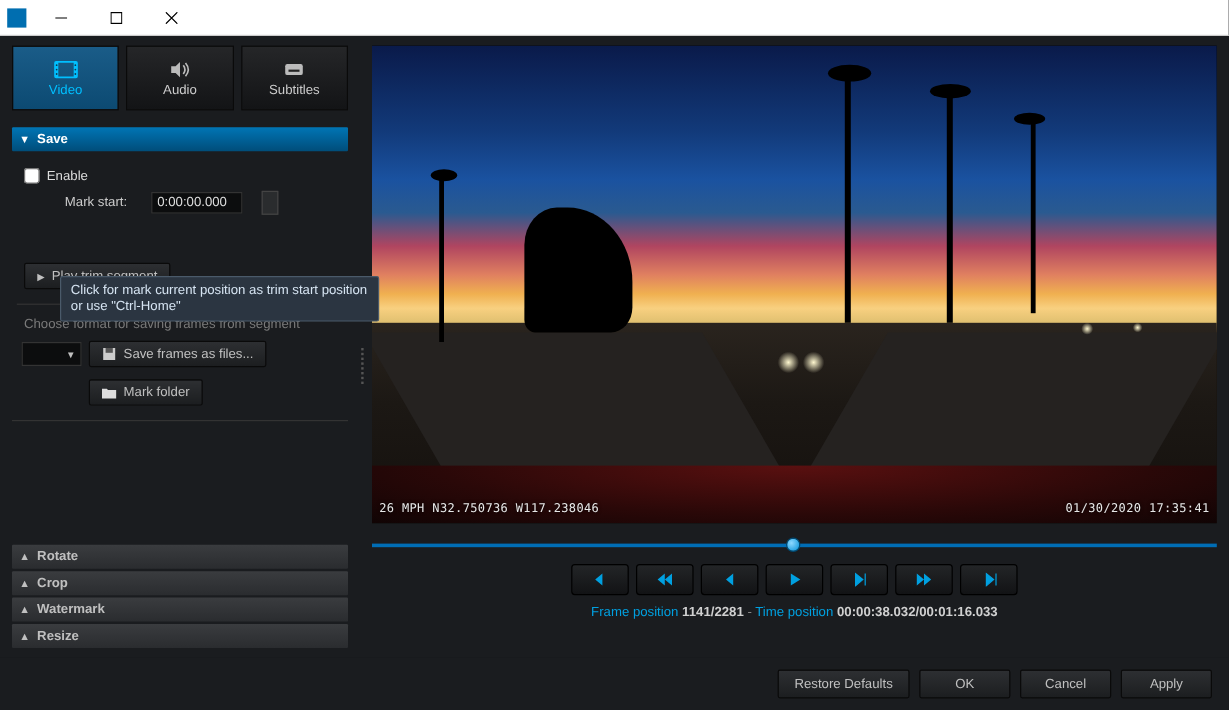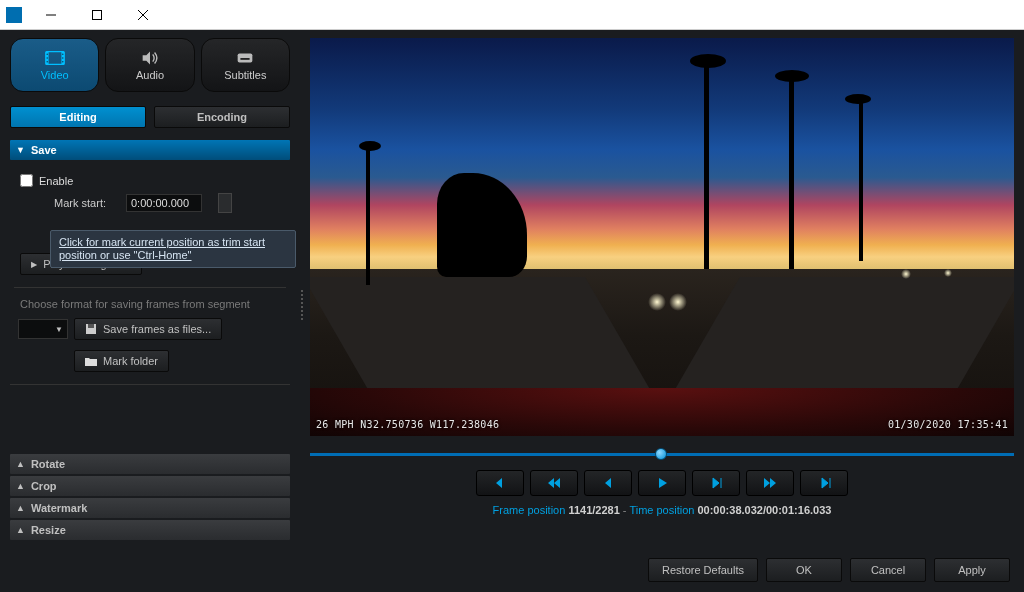--- a/index.html
+++ b/index.html
@@ -61,21 +61,21 @@
   .cat-tabs {
     display: flex;
     gap: 6px;
     margin-bottom: 8px;
   }
   .cat-tab {
     flex: 1;
     height: 54px;
     background: linear-gradient(to bottom, #252628, #131416);
     border: 1px solid #0a0a0a;
-    border-radius: 13px;
+    border-radius: 0;
     display: flex;
     flex-direction: column;
     align-items: center;
     justify-content: center;
     gap: 2px;
     color: #ccc;
     font-size: 11px;
     cursor: pointer;
   }
   .cat-tab.active {
@@ -173,25 +173,24 @@
   }
   
   .tooltip {
     position: absolute;
     left: 50px; top: 200px;
     background: #2b3541;
     border: 1px solid #4a5a6a;
     color: #d6e4f2;
     font-size: 11px;
     padding: 5px 8px;
-    width: 246px;
+    width: 266px;
     line-height: 1.2;
     z-index: 10;
     border-radius: 2px;
-    text-decoration: underline;
   }
   
   .btn {
     background: linear-gradient(to bottom, #2d2f32, #1c1e20);
     border: 1px solid #0a0a0a;
     color: #c0c0c0;
     font-size: 11px;
     padding: 3px 10px;
     border-radius: 2px;
     display: inline-flex;
@@ -372,24 +371,20 @@
       </div>
       <div class="cat-tab">
         <svg viewBox="0 0 24 18">
             <rect x="4" y="4" width="16" height="10" rx="2" fill="#bbb"></rect>
             <rect x="7" y="9" width="10" height="2" fill="#222"></rect>
           </svg>
         <span>Subtitles</span>
       </div>
     </div>
 
-    <div class="sub-tabs">
-      <div class="sub-tab active">Editing</div>
-      <div class="sub-tab">Encoding</div>
-    </div>
 
     <div class="section-header">
       <span class="tri">▼</span>
       <span>Save</span>
     </div>
 
     <div class="trim-body">
       <label class="checkbox-row">
         <input type="checkbox" style="">
         <span>Enable</span>

